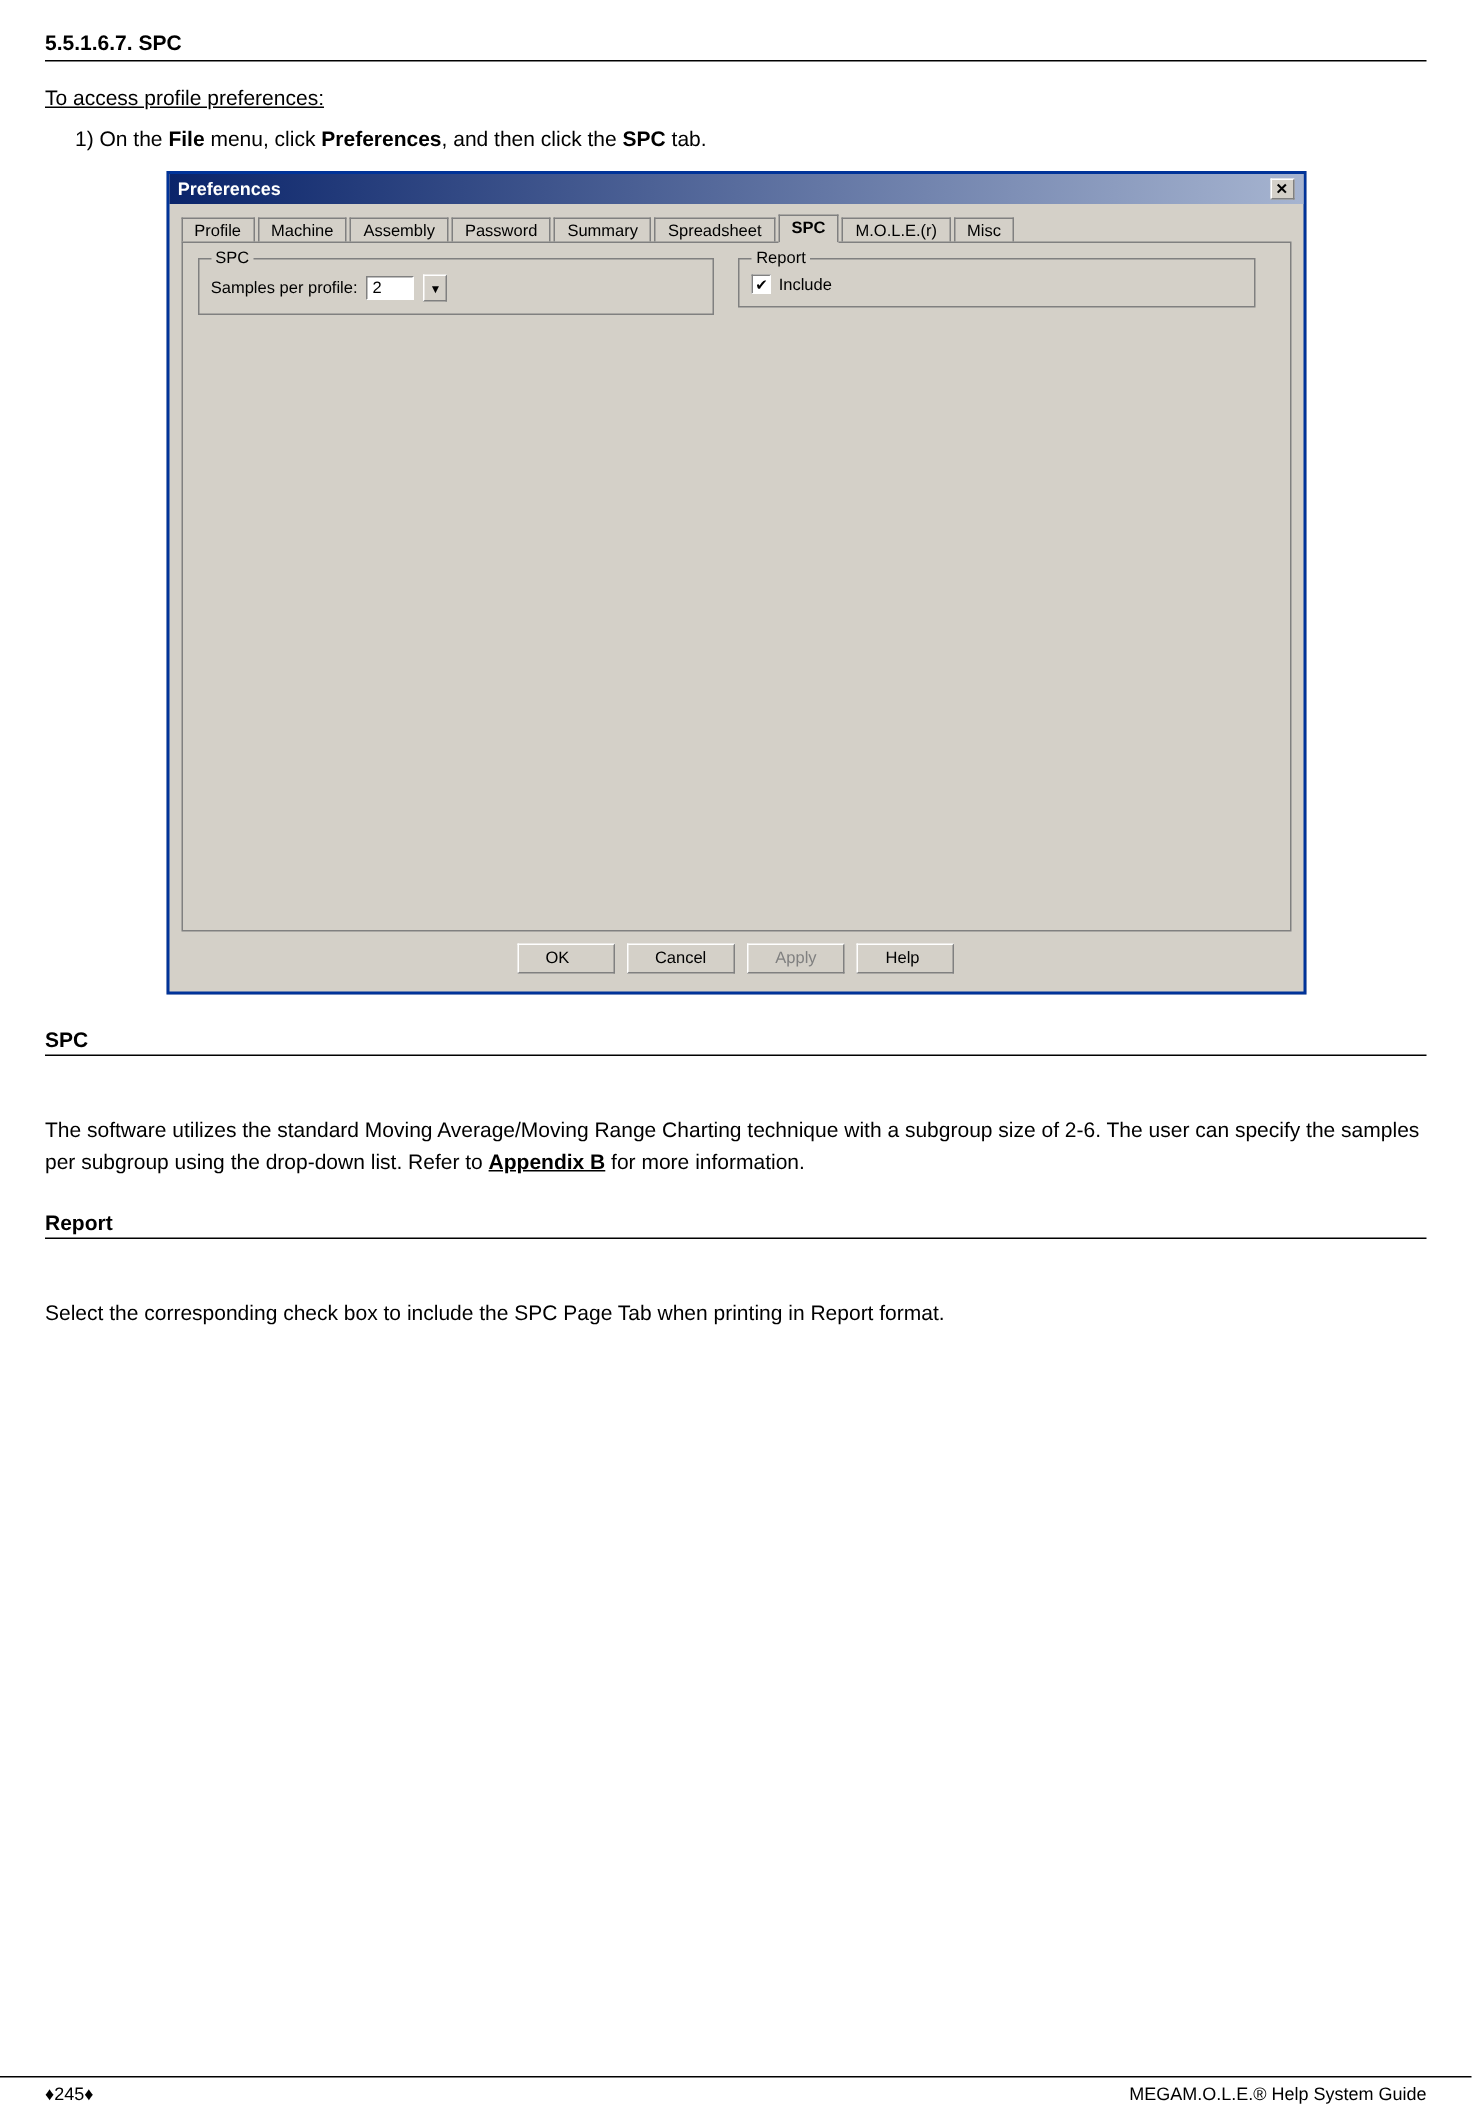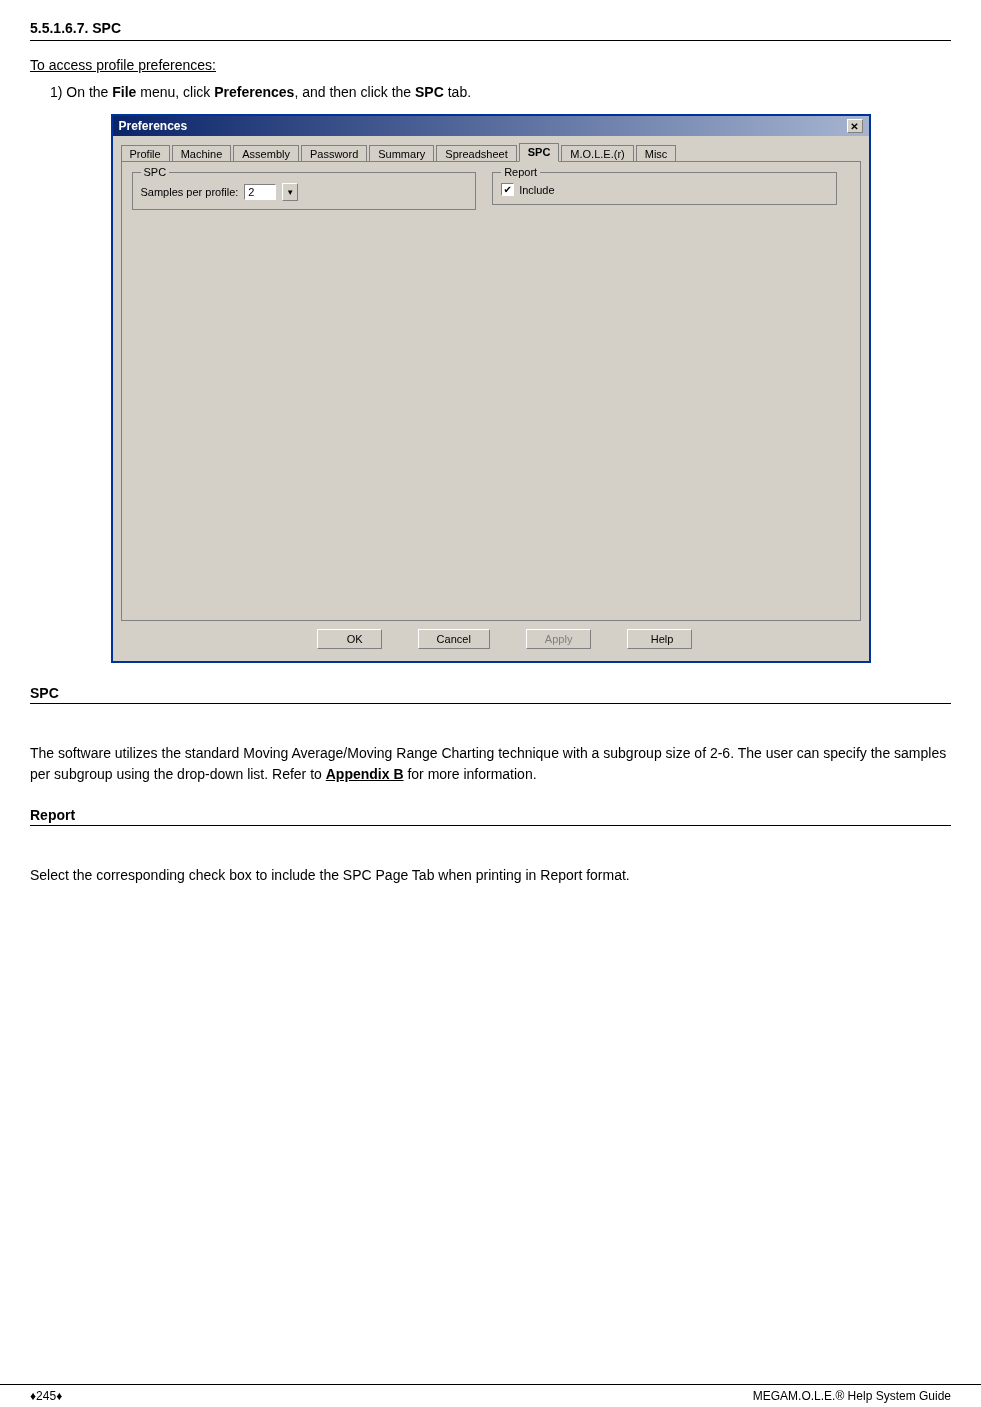--- a/index.html
+++ b/index.html
@@ -185,22 +185,21 @@
       padding: 8px 0 4px 0;
     }
     .dialog-btn {
       background: #d4d0c8;
       border: 1px solid;
       border-color: #fff #808080 #808080 #fff;
       padding: 3px 18px;
       font-size: 11px;
       cursor: pointer;
       min-width: 65px;
-      text-align: right;
-      margin-left: 28px;
+      text-align: left;
     }
     .dialog-btn.disabled {
       color: #808080;
       cursor: default;
     }
     
     .subsection-heading {
       font-size: 14px;
       font-weight: bold;
       border-bottom: 1px solid #000;

